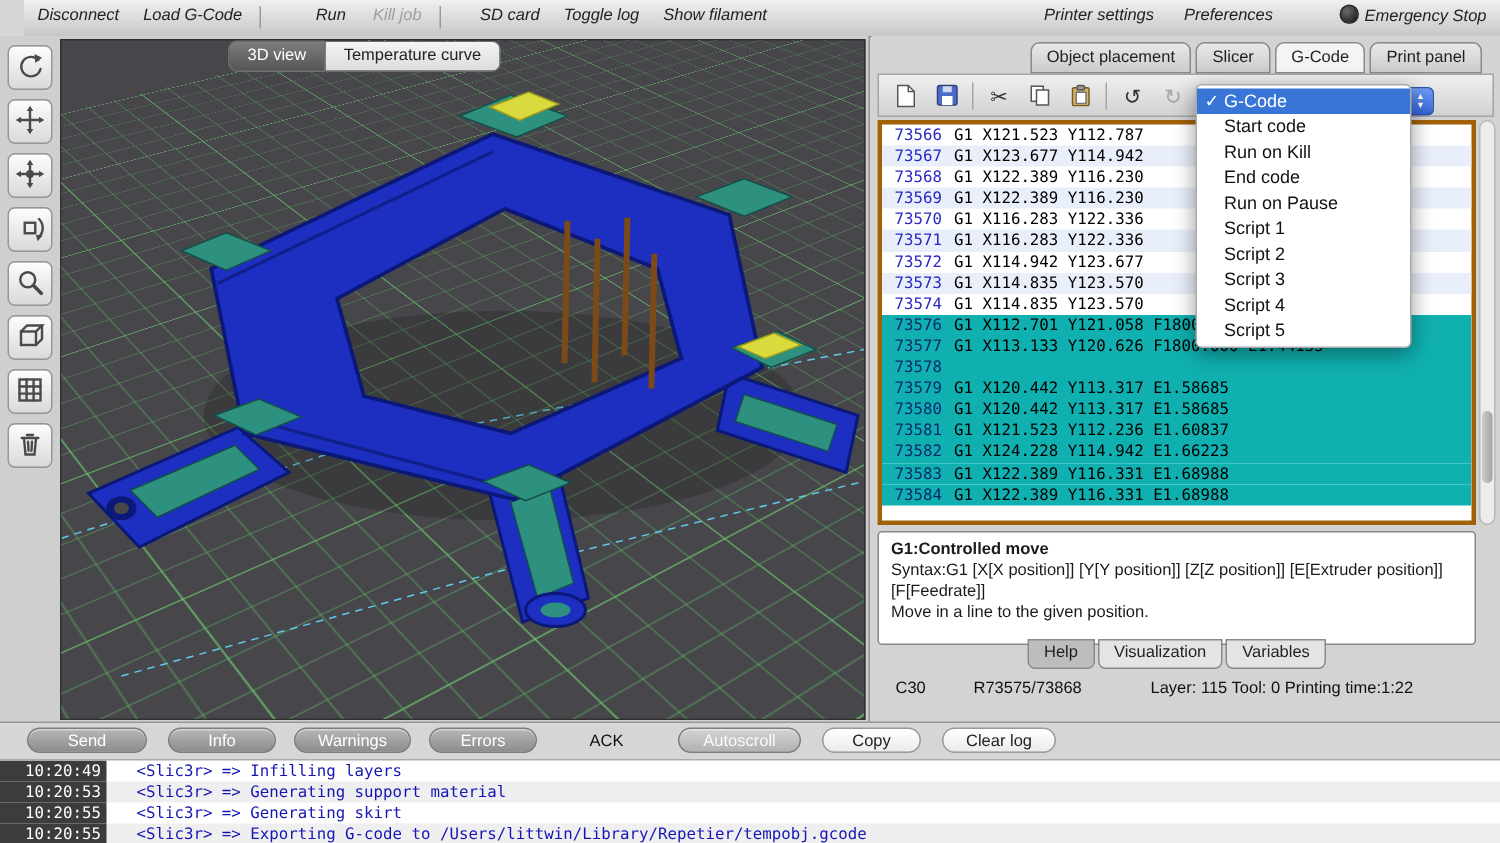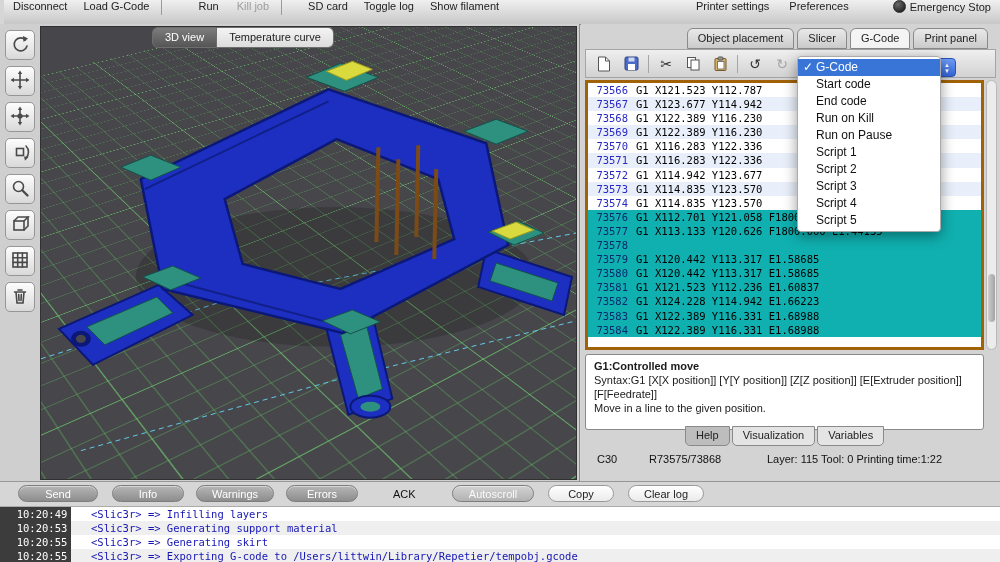--- a/index.html
+++ b/index.html
@@ -1,22 +1,22 @@
 <!DOCTYPE html>
 <html><head>
 <meta charset="utf-8">
 <style>
   html,body{margin:0;padding:0;}
   body{width:1000px;height:562px;position:relative;overflow:hidden;
        font-family:"Liberation Sans",sans-serif;background:#d6d6d6;font-size:11px;color:#1a1a1a;}
 
   
-  .toolbar{position:absolute;top:0;left:4px;right:0;height:24px;
+  .toolbar{position:absolute;top:0;left:16px;right:0;height:24px;
            background:linear-gradient(#f0f0f0,#c7c7c7);border-bottom:1px solid #8e8e8e;
-           display:flex;align-items:flex-start;}
+           display:flex;align-items:center;font-style:italic;}
   .tb-item{padding:0 5px 4px;white-space:nowrap;color:#222;}
   .tb-sep{width:1px;height:15px;background:#9a9a9a;margin:0 7px 2px;}
   .tb-disabled{color:#9d9d9d;}
   .spacer{flex:1;}
   .stop-icon{width:13px;height:13px;border-radius:50%;display:inline-block;vertical-align:-2px;margin-right:4px;
              background:radial-gradient(circle at 35% 30%,#6a6a6a,#101010);border:1px solid #2a2a2a;box-sizing:border-box;}
 
   
   .viewport{position:absolute;top:24px;left:0;width:580px;height:458px;background:#cfcfcf;border-right:1px solid #8e8e8e;box-sizing:border-box;}
   .canvas{position:absolute;left:40px;top:2px;right:2px;bottom:2px;background:#47474b;overflow:hidden;border:1px solid #303030;}
@@ -296,25 +296,25 @@
     <div class="mi selected">
         <span class="chk">✓</span>
         <span>G-Code</span>
       </div>
     <div class="mi">
         <span class="chk"></span>
         <span>Start code</span>
       </div>
     <div class="mi">
         <span class="chk"></span>
+        <span>Run on Kill</span>
+      </div>
+    <div class="mi">
+        <span class="chk"></span>
         <span>End code</span>
-      </div>
-    <div class="mi">
-        <span class="chk"></span>
-        <span>Run on Kill</span>
       </div>
     <div class="mi">
         <span class="chk"></span>
         <span>Run on Pause</span>
       </div>
     <div class="mi">
         <span class="chk"></span>
         <span>Script 1</span>
       </div>
     <div class="mi">

